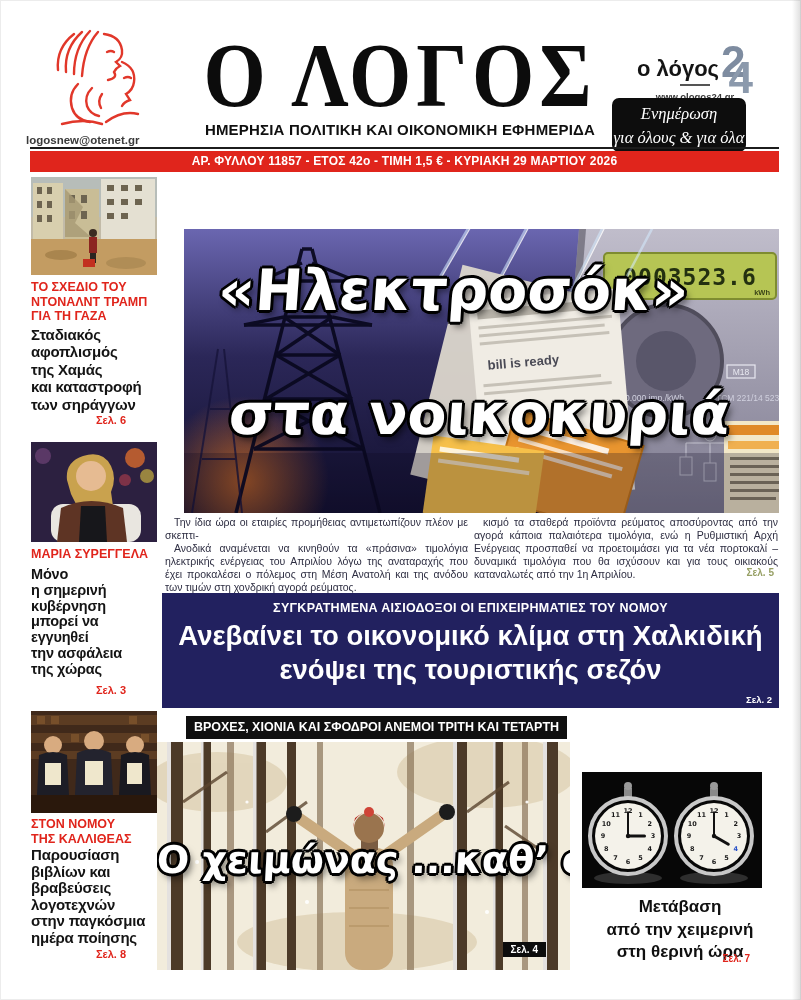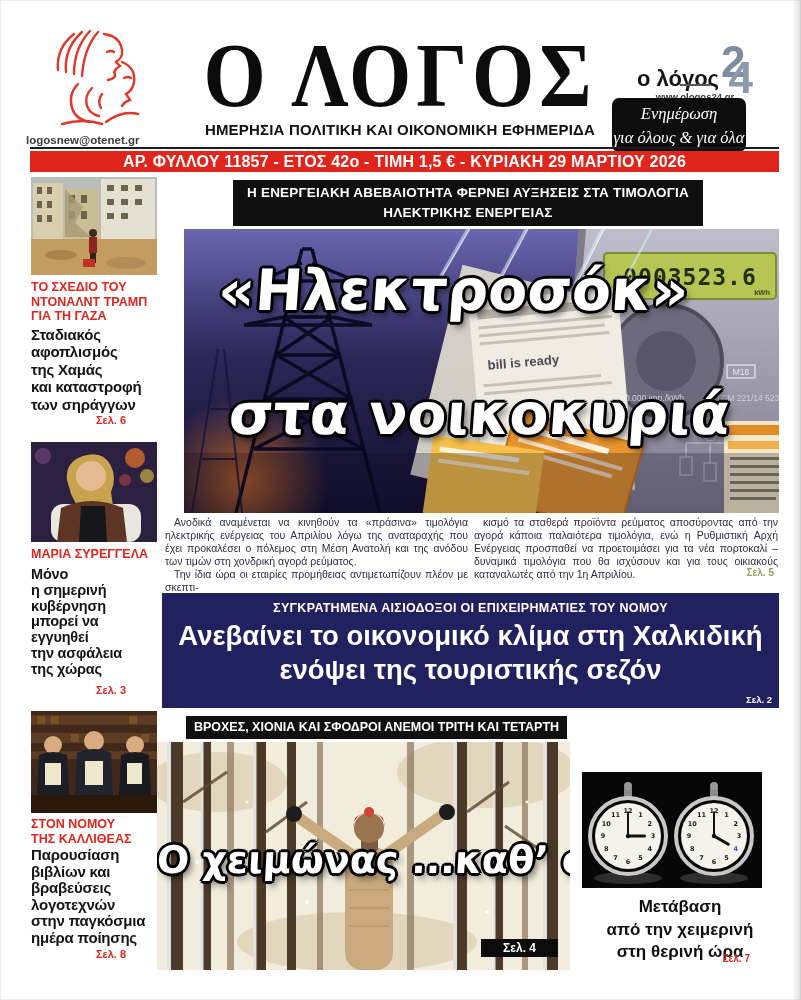--- a/index.html
+++ b/index.html
@@ -17,33 +17,33 @@
   .logo-email { left:26px; top:134px; width:134px; text-align:left;
     font-size:11.5px; font-weight:bold; color:#3a3a3a; }
   .paper-title { left:160px; top:18px; width:480px; text-align:center;
     font-family:"Liberation Serif", serif; font-weight:bold; font-size:80px;
     line-height:100px; color:#0c0c0c; letter-spacing:5px;
     transform:scaleY(1.14); transform-origin:top center; white-space:nowrap; }
   .paper-subtitle { left:160px; top:121px; width:480px; text-align:center;
     font-size:15px; font-weight:bold; color:#101010; letter-spacing:.2px; }
   .weblogo { left:612px; top:40px; width:166px; display:flex;
     justify-content:center; align-items:flex-start; }
-  .weblogo-text { font-size:22px; font-weight:bold; color:#141414; margin-top:26px;text-align:right; }
+  .weblogo-text { font-size:22px; font-weight:bold; color:#141414; margin-top:16px;text-align:right; }
   .weblogo-d2 { font-size:44px; font-weight:bold; color:#7e8ca0; line-height:1; margin-left:2px; }
   .weblogo-d4 { font-size:44px; font-weight:bold; color:#8b99ac; line-height:1; margin-left:-17px; margin-top:16px; }
   .weblogo-url { left:612px; top:84px; width:166px; display:flex; align-items:center; justify-content:center; gap:5px;flex-direction:column; }
   .weblogo-url .dash { width:30px; height:2px; background:#555; }
   .weblogo-url .url { font-size:9.5px; font-weight:bold; color:#3a3a3a; }
   .tagline-box { left:612px; top:98px; width:134px; height:54px; background:#0d0d0d;
     border-radius:7px; color:#fff; text-align:center;
     font-family:"Liberation Serif", serif; font-style:italic; font-size:16.5px;
     line-height:24px; padding-top:4px; white-space:pre-line; }
   .top-rule { left:30px; top:147px; width:749px; height:2px; background:#1c1c1c; }
   .issue-strip { left:30px; top:151px; width:749px; height:21px; background:#e0251c;
-    color:#fff; font-size:16px; font-weight:bold; text-align:center; line-height:21px; letter-spacing:.2px; }
+    color:#fff; font-size:12px; font-weight:bold; text-align:center; line-height:21px; letter-spacing:.2px; }
 
   
   .side-photo { left:31px; width:126px; }
   .side-kicker { left:31px; width:128px; color:#e0251c; font-weight:bold;
     font-size:12.5px; line-height:14.5px; white-space:pre-line; }
   .side-head { left:31px; width:130px; color:#141414; font-weight:bold;
     font-size:15px; line-height:17.4px; white-space:pre-line; letter-spacing:-.2px; }
   .side-head.mid { font-size:14.5px; line-height:15.8px; }
   .side-head.low { font-size:15px; line-height:16.6px; }
   .side-page { left:48px; width:126px; color:#e0251c; font-weight:bold;
@@ -76,22 +76,22 @@
   .econ-head { left:0; top:26px; width:100%; text-align:center; color:#fff;
     font-size:27.5px; font-weight:bold; line-height:34px; white-space:pre-line; }
   .econ-page { right:7px; bottom:3px; color:#fff; font-size:9.5px; font-weight:bold; }
 
   
   .weather-kicker { left:186px; top:716px; width:381px; height:23px; background:#101010;
     color:#fff; font-size:12.5px; font-weight:bold; text-align:center; line-height:23px; }
   .weather-photo { left:157px; top:742px; width:413px; height:228px; overflow:hidden; }
   .weather-head { left:0; top:96px; width:100%; text-align:center; font-size:38px;
     transform:skewX(-3deg); white-space:nowrap; }
-  .weather-badge { right:12px; bottom:13px; background:#0c0c0c; color:#fff;
-    font-size:12px; font-weight:bold; padding:2px 22px; }
+  .weather-badge { right:24px; bottom:13px; background:#0c0c0c; color:#fff;
+    font-size:10px; font-weight:bold; padding:2px 8px; }
 
   
   .clocks-kicker { left:580px; top:733px; width:200px; text-align:center; color:#101010;
     font-size:14px; font-weight:bold; line-height:17.5px; white-space:pre-line; }
   .clocks-photo { left:582px; top:772px; width:180px; height:116px; }
   .clock-num { font-size:6.5px; font-weight:bold; fill:#1a1a1a; text-anchor:middle;
     font-family:"DejaVu Sans", sans-serif; }
   .clock-num.blue { fill:#2a52c8; }
   .clocks-head { left:580px; top:896px; width:200px; text-align:center; color:#101010;
     font-size:17px; font-weight:bold; line-height:22.5px; white-space:pre-line; }
@@ -242,22 +242,20 @@
   <div class="abs side-kicker" style="top:817px">ΣΤΟΝ ΝΟΜΟΥ
 ΤΗΣ ΚΑΛΛΙΘΕΑΣ</div>
   <div class="abs side-head low" style="top:847px">Παρουσίαση
 βιβλίων και
 βραβεύσεις
 λογοτεχνών
 στην παγκόσμια
 ημέρα ποίησης</div>
   <div class="abs side-page" style="top:948px">Σελ. 8</div>
 
-  <div class="abs lead-kicker">Η ΕΝΕΡΓΕΙΑΚΗ ΑΒΕΒΑΙΟΤΗΤΑ ΦΕΡΝΕΙ ΑΥΞΗΣΕΙΣ ΣΤΑ ΤΙΜΟΛΟΓΙΑ
-ΗΛΕΚΤΡΙΚΗΣ ΕΝΕΡΓΕΙΑΣ</div>
 
   <div class="abs lead-photo">
     <svg width="619" height="284" viewBox="0 0 619 284">
       <defs>
         <linearGradient id="sky" x1="0" y1="0" x2="0" y2="1">
           <stop offset="0" stop-color="#6a66b0"></stop>
             <stop offset=".45" stop-color="#2b2758"></stop>
             <stop offset="1" stop-color="#12102e"></stop>
         </linearGradient>
         <linearGradient id="panel" x1="0" y1="0" x2="0" y2="1">
@@ -372,22 +370,22 @@
           </g>
         </g>
       </g>
       <rect y="224" width="619" height="60" fill="#0a0820" opacity=".25"></rect>
     </svg>
     <div class="abs outlined lead-h1">«Ηλεκτροσόκ»</div>
     <div class="abs outlined lead-h2">στα νοικοκυριά</div>
   </div>
 
   <div class="abs lead-body lead-col1">
+    <p>Την ίδια ώρα οι εταιρίες προμήθειας αντιμετωπίζουν πλέον με σκεπτι-</p>
     <p>Ανοδικά αναμένεται να κινηθούν τα «πράσινα» τιμολόγια ηλεκτρικής ενέργειας του Απριλίου λόγω της αναταραχής που έχει προκαλέσει ο πόλεμος στη Μέση Ανατολή και της ανόδου των τιμών στη χονδρική αγορά ρεύματος.</p>
-    <p>Την ίδια ώρα οι εταιρίες προμήθειας αντιμετωπίζουν πλέον με σκεπτι-</p>
   </div>
   <div class="abs lead-body lead-col2">
     <p>κισμό τα σταθερά προϊόντα ρεύματος αποσύροντας από την αγορά κάποια παλαιότερα τιμολόγια, ενώ η Ρυθμιστική Αρχή Ενέργειας προσπαθεί να προετοιμάσει για τα νέα πορτοκαλί – δυναμικά τιμολόγια που θα ισχύσουν και για τους οικιακούς καταναλωτές από την 1η Απριλίου.</p>
   </div>
   <div class="abs lead-page">Σελ. 5</div>
 
   <div class="abs econ-box">
     <div class="abs econ-head">Ανεβαίνει το οικονομικό κλίμα στη Χαλκιδική
 ενόψει της τουριστικής σεζόν</div>
     <div class="abs econ-kicker">ΣΥΓΚΡΑΤΗΜΕΝΑ ΑΙΣΙΟΔΟΞΟΙ ΟΙ ΕΠΙΧΕΙΡΗΜΑΤΙΕΣ ΤΟΥ ΝΟΜΟΥ</div>

